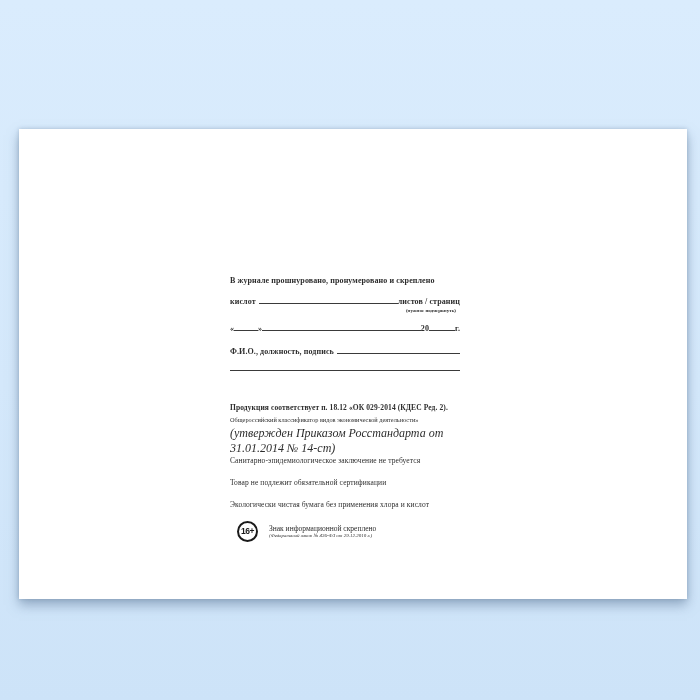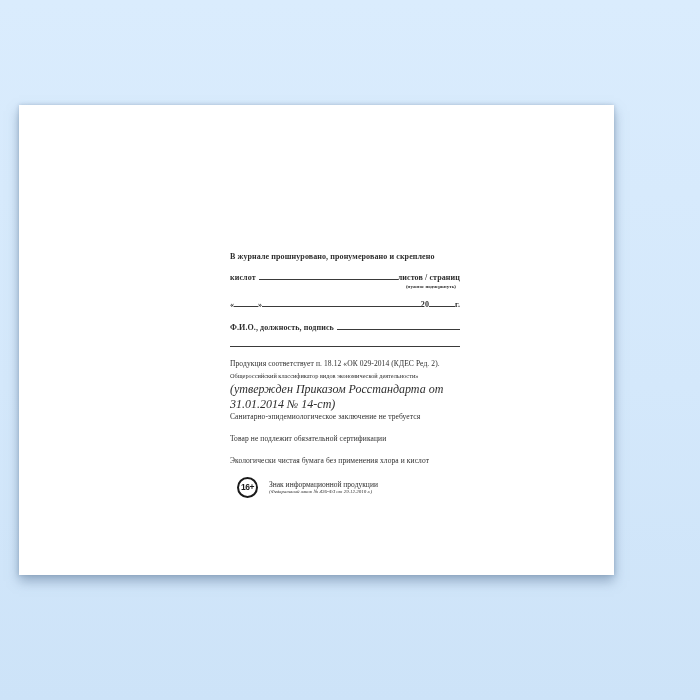--- a/index.html
+++ b/index.html
@@ -4,22 +4,22 @@
 <style>
   * { margin: 0; padding: 0; box-sizing: border-box; }
   html, body { width: 700px; height: 700px; overflow: hidden; }
   body {
     font-family: "Liberation Serif", "DejaVu Serif", serif;
     background: linear-gradient(180deg, #daecfd 0%, #d4e8fb 55%, #cde3f8 100%);
     position: relative;
   }
   .page {
     position: absolute;
-    left: 19px; top: 105px;
-    width: 595px; height: 470px;
+    left: 19px; top: 129px;
+    width: 668px; height: 470px;
     background: #ffffff;
     box-shadow: 0 6px 11px rgba(96, 122, 153, 0.55), 0 0 4px rgba(96, 122, 153, 0.35);
   }
   .content {
     position: absolute;
     left: 211px; top: 148px;
     width: 230px;
     color: #2d2d2d;
   }
   .row { display: flex; align-items: baseline; line-height: 1; }
@@ -46,21 +46,21 @@
   }
   .age-text { margin-left: 11px; padding-top: 2px; }
   .age-label { font-size: 7.5px; line-height: 1.1; }
   .age-law { font-size: 5px; font-style: italic; line-height: 1.3; }
   .gap-a { margin-top: 13px; }
   .gap-b { margin-top: 2px; }
   .gap-c { margin-top: 12px; }
   .gap-d { margin-top: 15px; }
   .gap-e { margin-top: 14px; }
   .gap-f { margin-top: 19px; }
-  .gap-g { margin-top: 12px; }
+  .gap-g { margin-top: 32px; font-weight: bold; }
   .gap-h { margin-top: 3.5px; }
   .gap-i { }
   .gap-j { margin-top: 13px; }
   .gap-k { margin-top: 12.5px; }
   .gap-l { margin-top: 12px; }
   .pad-left { padding-right: 3px; }
 </style>
 </head>
 <body>
 
@@ -105,19 +105,19 @@
       <div class="cert-italic gap-h">(утвержден Приказом Росстандарта от 31.01.2014 № 14-ст)</div>
 
       <div class="cert gap-i">Санитарно-эпидемиологическое заключение не требуется</div>
       <div class="cert gap-j">Товар не подлежит обязательной сертификации</div>
       <div class="cert gap-k">Экологически чистая бумага без применения хлора и кислот</div>
     </div>
 
     <div class="age-row gap-l">
       <div class="age-badge">16+</div>
       <div class="age-text">
-        <div class="age-label">Знак информационной продукции</div>
+        <div class="age-label">Знак информационной скреплено</div>
         <div class="age-law">(Федеральный закон № 436-ФЗ от 29.12.2010 г.)</div>
       </div>
     </div>
 
   </div>
 </div>
 
 </body></html>

